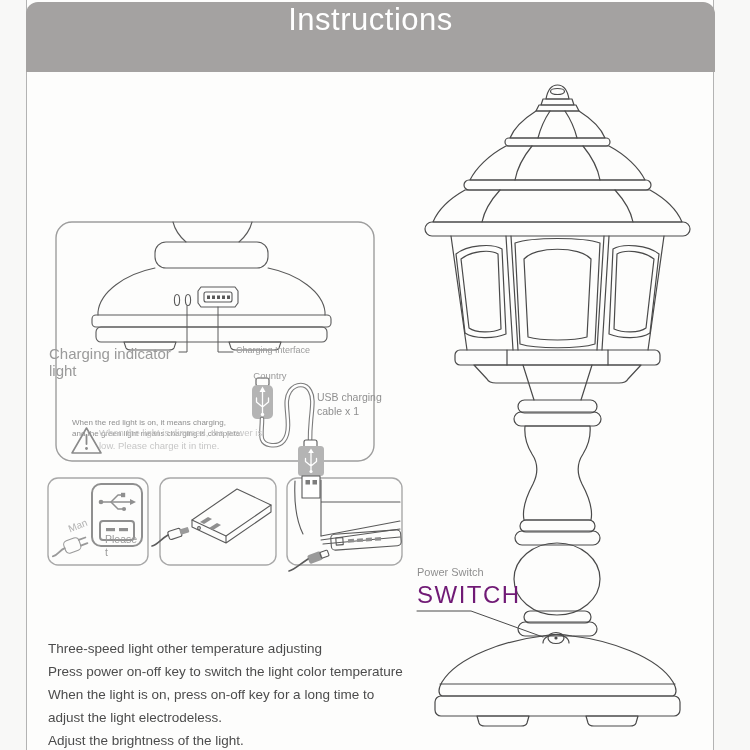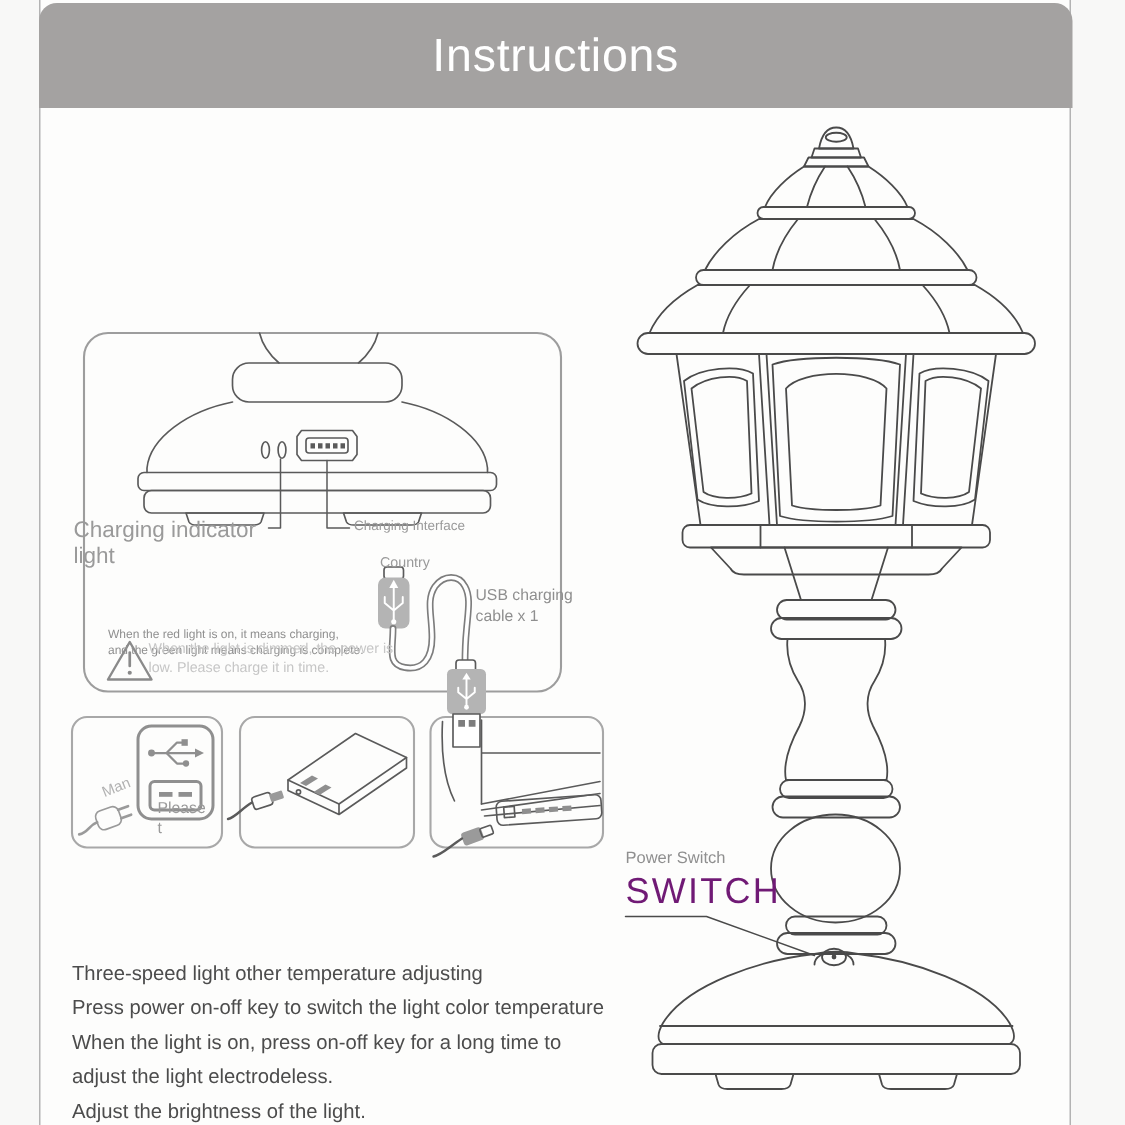--- a/index.html
+++ b/index.html
@@ -8,21 +8,21 @@
     font-family:"Liberation Sans", sans-serif;overflow:hidden;
   }
   .card{
     position:absolute;left:26px;top:0;width:688px;height:750px;
     background:#fdfdfc;border-left:1px solid #b3b3b3;border-right:1px solid #b3b3b3;
     box-sizing:border-box;
   }
   .header-bar{
     position:absolute;left:26px;top:2px;width:689px;height:70px;
     background:#a4a2a1;border-radius:12px 12px 0 0;
-    display:flex;align-items:center;justify-content:center;
+    display:flex;align-items:flex-start;justify-content:center;
   }
   .header-title{
     color:#ffffff;font-size:31px;letter-spacing:0.5px;font-weight:400;
   }
   svg{position:absolute;}
   .lbl{position:absolute;color:#9a9a9a;}
   .lbl-indicator{left:49px;top:345px;width:125px;font-size:15px;}
   .lbl-interface{left:236px;top:345px;font-size:9px;}
   .note{left:72px;top:384px;font-size:8px;line-height:10.5px;color:#8f8f8f;white-space:pre-line;margin-top:34px;}
   .warn-text{left:99px;top:427px;font-size:9.5px;line-height:12.5px;color:#c6c6c6;white-space:pre-line;}

